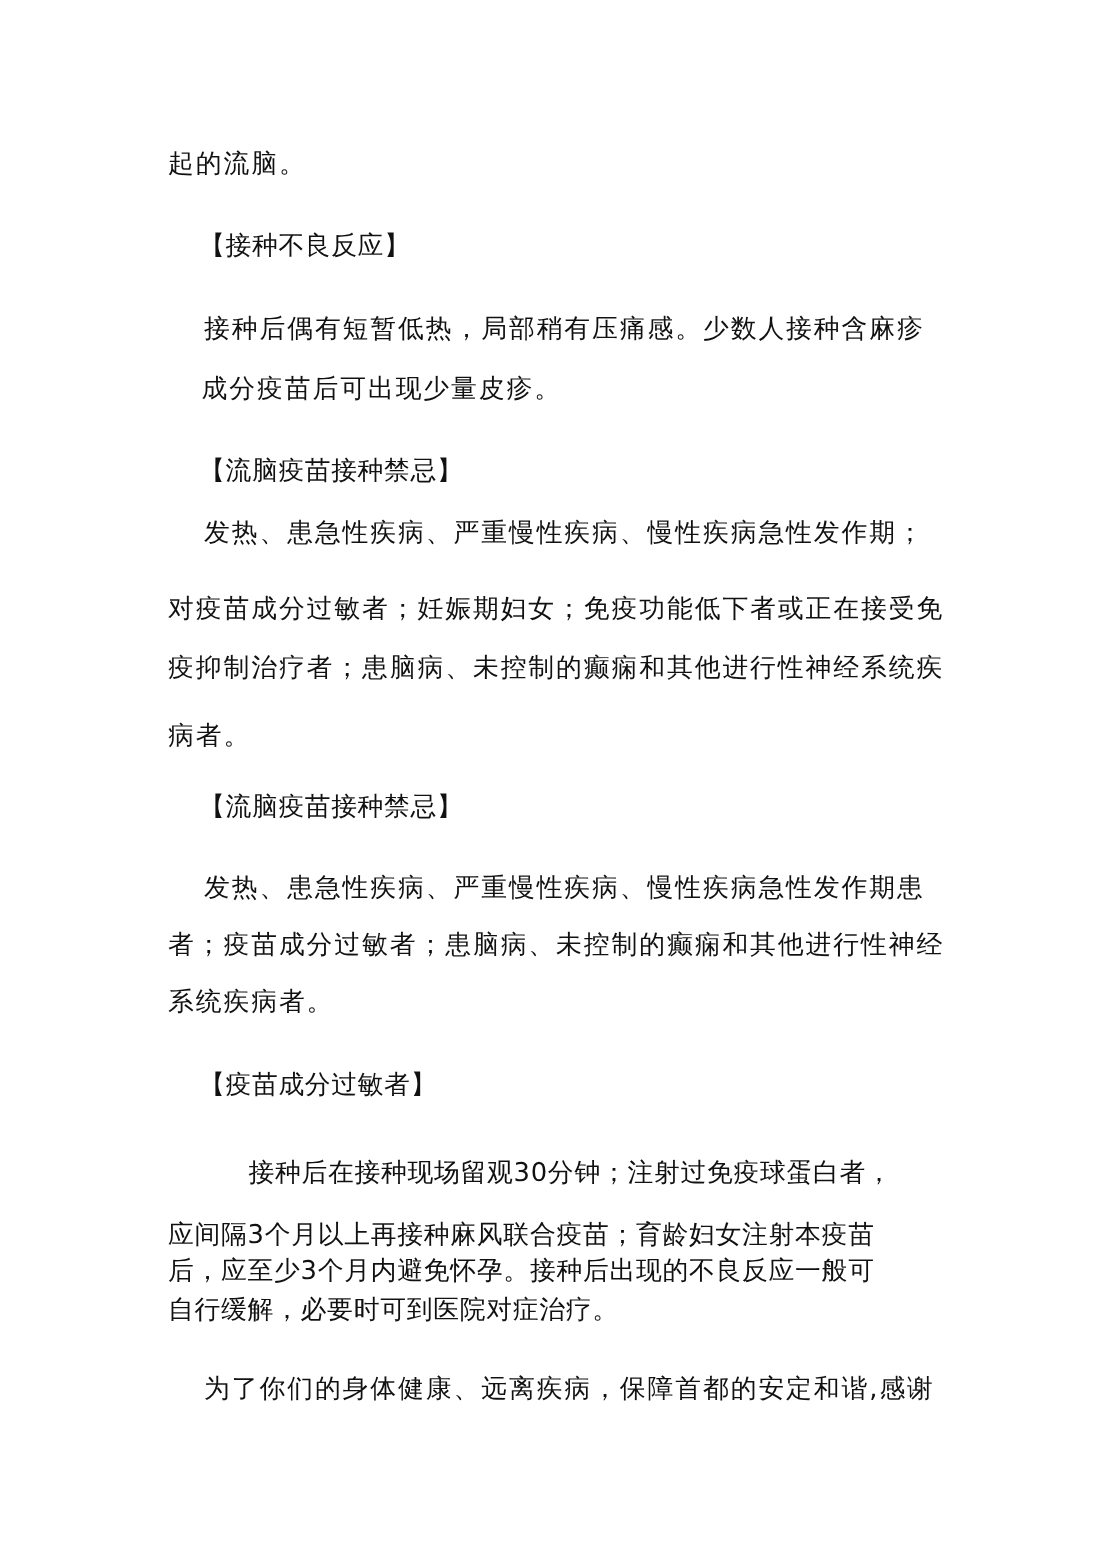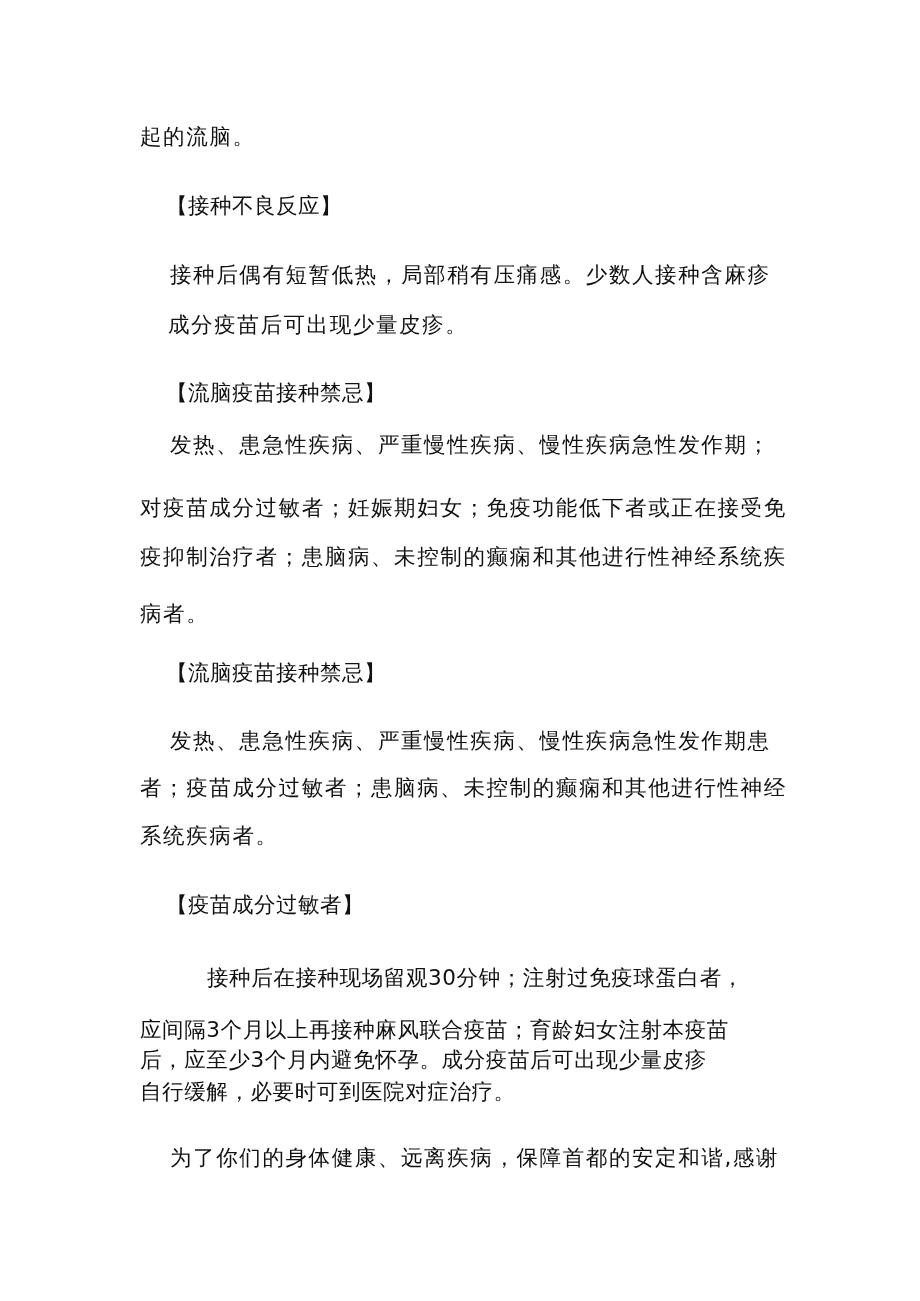--- a/index.html
+++ b/index.html
@@ -44,17 +44,17 @@
   <div class="line" style="top:591px;margin-top:10px;">病者。</div>
 
   <div class="line heading" style="top:660px;">【流脑疫苗接种禁忌】</div>
   <div class="line indent" style="top:728px;">发热、患急性疾病、严重慢性疾病、慢性疾病急性发作期患</div>
   <div class="line" style="top:775px;">者；疫苗成分过敏者；患脑病、未控制的癫痫和其他进行性神经</div>
   <div class="line" style="top:823px;">系统疾病者。</div>
 
   <div class="line heading" style="top:892px;">【疫苗成分过敏者】</div>
   <div class="line indent tight" style="top:965px;margin-left:37px;">接种后在接种现场留观30分钟；注射过免疫球蛋白者，</div>
   <div class="line tight" style="top:1017px;">应间隔3个月以上再接种麻风联合疫苗；育龄妇女注射本疫苗</div>
-  <div class="line tight" style="top:1047px;">后，应至少3个月内避免怀孕。成分疫苗后可出现少量皮疹</div>
+  <div class="line tight" style="top:1047px;">后，应至少3个月内避免怀孕。接种后出现的不良反应一般可</div>
   <div class="line tight" style="top:1079px;">自行缓解，必要时可到医院对症治疗。</div>
 
   <div class="line indent" style="top:1145px;">为了你们的身体健康、远离疾病，保障首都的安定和谐,感谢</div>
 </div>
 
 </body></html>

